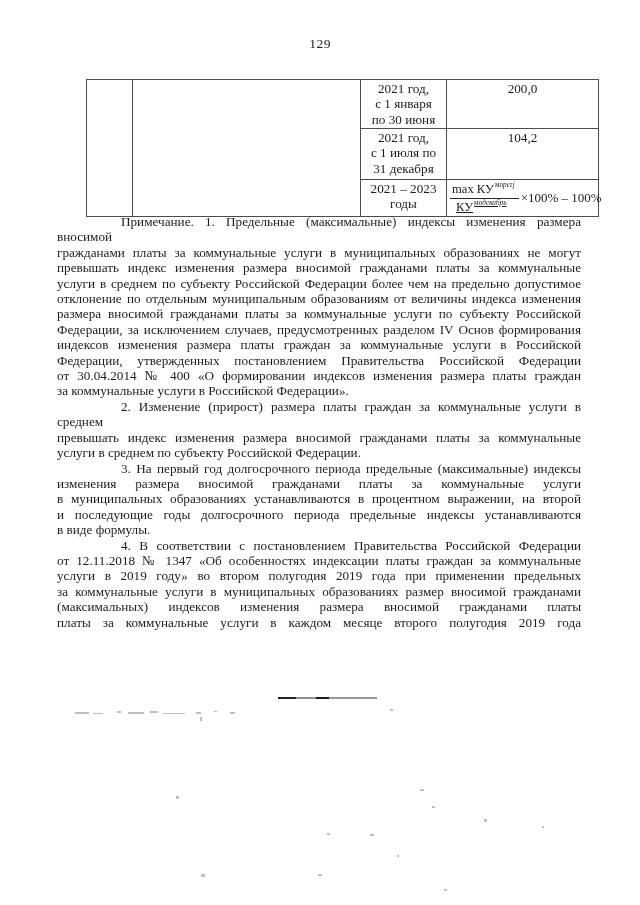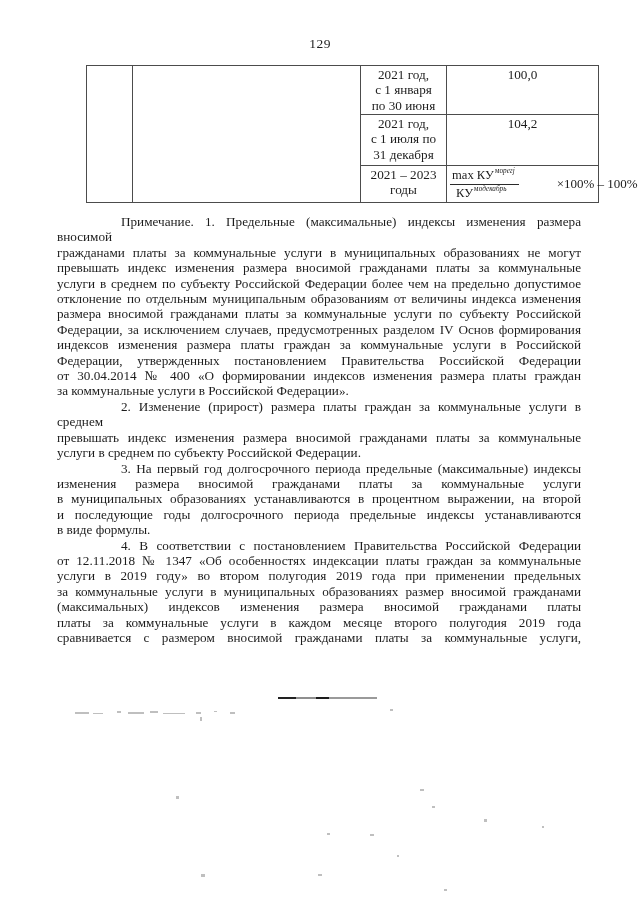--- a/index.html
+++ b/index.html
@@ -6,37 +6,37 @@
   .page{
     position:relative;width:640px;height:905px;background:#ffffff;
     font-family:"Liberation Serif", serif;color:#1c1c1c;overflow:hidden;
   }
   .page-number{
     position:absolute;top:36px;left:0;width:640px;text-align:center;
     font-size:13.5px;letter-spacing:0.5px;
   }
   
   .doc-table{
-    position:absolute;left:86px;top:65px;width:493px;
+    position:absolute;left:86px;top:79px;width:493px;
     border-collapse:collapse;table-layout:fixed;
   }
   .doc-table td{
     border:1.5px solid #4c4c4c;vertical-align:top;padding:1px 2px;
     font-size:13.2px;line-height:15.3px;text-align:center;
   }
   .c1{width:41px}.c2{width:223px}.c3{width:81px}.c4{width:147px}
   tr.r1 td{height:46px}
   tr.r2 td{height:48px}
   tr.r3 td{height:34px}
   td.formula-cell{vertical-align:middle;padding:1px 1px;}
-  .formula{display:flex;align-items:center;justify-content:flex-start;gap:36px;}
+  .formula{display:flex;align-items:center;justify-content:flex-start;}
   .frac{display:inline-flex;flex-direction:column;align-items:flex-start;margin-left:2px;}
   .fnum,.fden{display:inline-flex;align-items:flex-start;font-size:12.6px;line-height:13px;white-space:nowrap;}
   .fnum{border-bottom:1.4px solid #2a2a2a;padding:1px 4px 2px 2px;}
-  .fden{padding:2px 4px 0 6px;}
+  .fden{padding:2px 4px 0 6px;text-decoration:underline;}
   .ss{display:inline-flex;flex-direction:row;font-size:7.2px;line-height:6.8px;margin-left:1px;margin-top:-1px;}
   .ss .sub{font-style:italic;}
   .fsuffix{font-size:13px;margin-left:2px;white-space:nowrap;}
   
   .notes{
     position:absolute;left:57px;top:214px;width:524px;
     font-size:13.2px;line-height:15.4px;
   }
   .notes .line{text-align:justify;text-align-last:justify;}
   .notes .line.first{text-indent:64px;}
@@ -81,21 +81,21 @@
     <tbody>
         <tr class="r1">
       <td class="c1" rowspan="3"></td>
       <td class="c2" rowspan="3"></td>
       <td class="c3">
         <div>2021 год,</div>
         <div>с 1 января</div>
         <div>по 30 июня</div>
       </td>
       <td class="c4">
-        <div>100,0</div>
+        <div>200,0</div>
       </td>
     </tr>
     <tr class="r2">
       <td class="c3">
         <div>2021 год,</div>
         <div>с 1 июля по</div>
         <div>31 декабря</div>
       </td>
       <td class="c4">
         <div>104,2</div>
@@ -150,21 +150,20 @@
       <div class="line">изменения размера вносимой гражданами платы за коммунальные услуги</div>
       <div class="line">в муниципальных образованиях устанавливаются в процентном выражении, на второй</div>
       <div class="line">и последующие годы долгосрочного периода предельные индексы устанавливаются</div>
       <div class="line last">в виде формулы.</div>
       <div class="line first">4. В соответствии с постановлением Правительства Российской Федерации</div>
       <div class="line">от 12.11.2018 № 1347 «Об особенностях индексации платы граждан за коммунальные</div>
       <div class="line">услуги в 2019 году» во втором полугодия 2019 года при применении предельных</div>
       <div class="line">за коммунальные услуги в муниципальных образованиях размер вносимой гражданами</div>
       <div class="line">(максимальных) индексов изменения размера вносимой гражданами платы</div>
       <div class="line">платы за коммунальные услуги в каждом месяце второго полугодия 2019 года</div>
-      <div class="line">сравнивается с размером вносимой гражданами платы за коммунальные услуги,</div>
     </div>
 
   <div class="divider"></div>
 
   <div class="noise">
     <span class="n1"></span>
       <span class="n2"></span>
       <span class="n3"></span>
       <span class="n4"></span>
     <span class="n5"></span>

